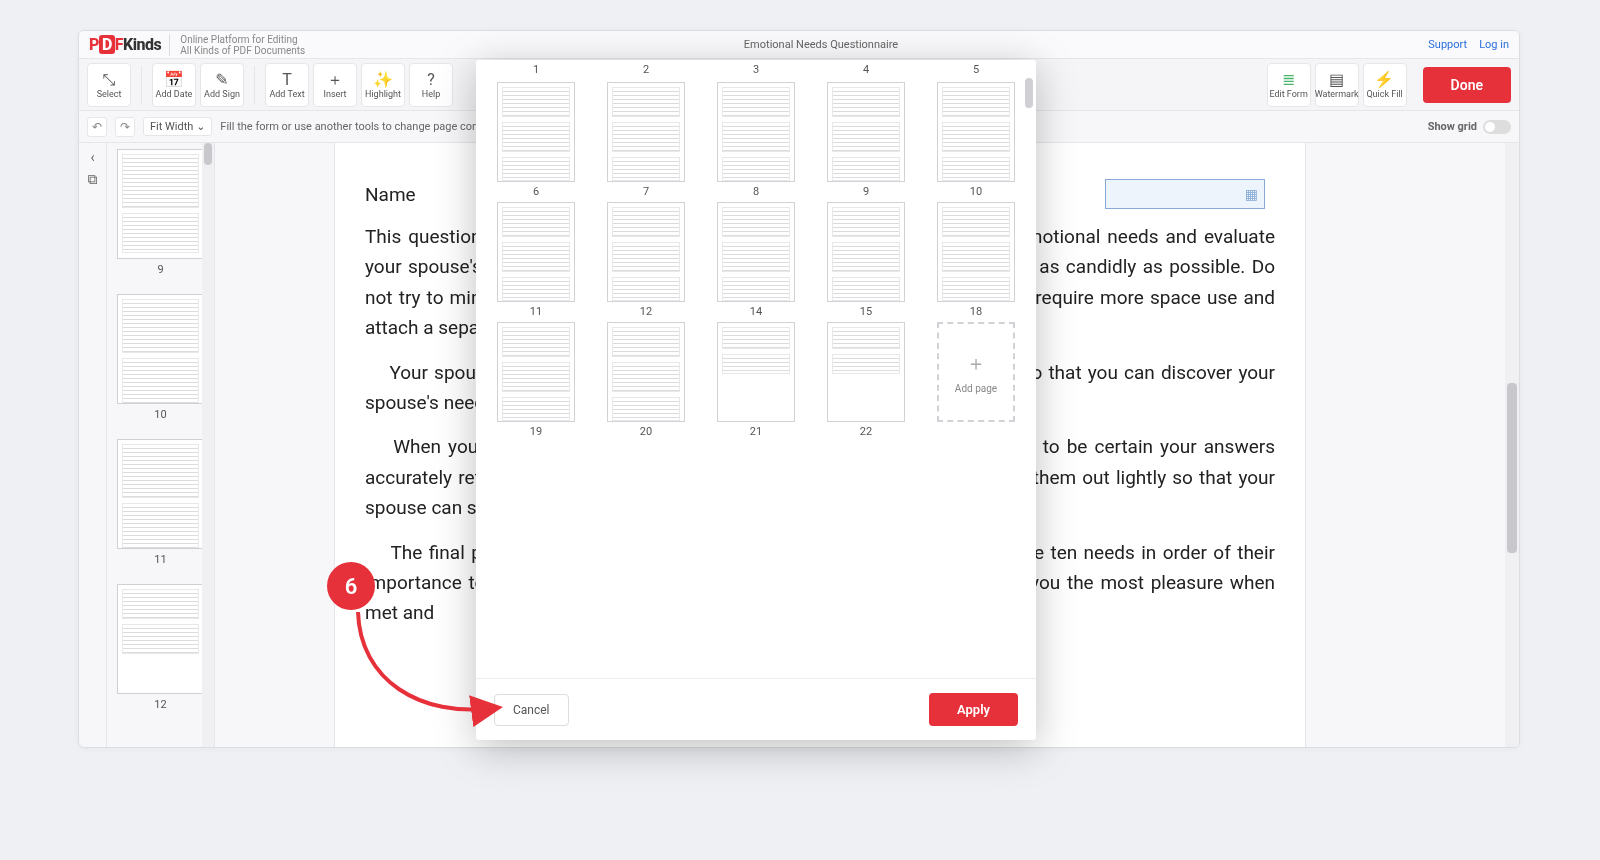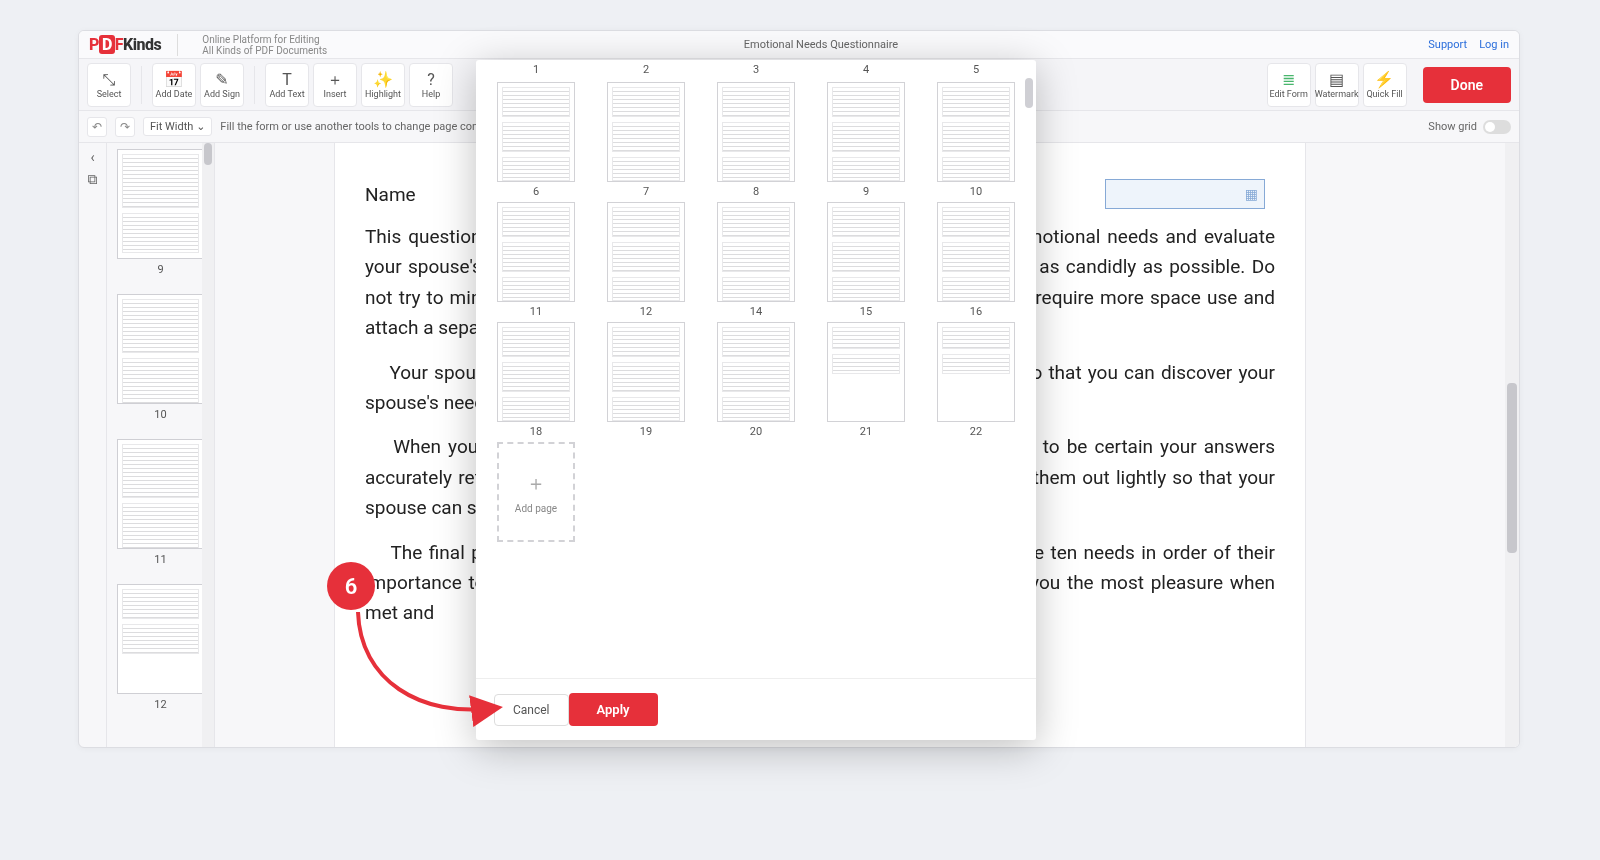--- a/index.html
+++ b/index.html
@@ -2,33 +2,33 @@
 <html><head>
 <meta charset="utf-8">
 <style>
   * { box-sizing: border-box; margin: 0; padding: 0; font-family: -apple-system, BlinkMacSystemFont, "Segoe UI", Roboto, Arial, sans-serif; }
   body { background: #eef0f4; width: 1600px; height: 860px; overflow: hidden; position: relative; }
   .app-shell { position: absolute; left: 78px; top: 30px; width: 1442px; height: 718px; background: #f7f7f9; border: 1px solid #dcdde2; border-radius: 6px; box-shadow: 0 1px 6px rgba(0,0,0,.04); overflow: hidden; }
   .topbar { height: 28px; display: flex; align-items: center; padding: 0 10px; font-size: 11px; color: #666; border-bottom: 1px solid #e6e6ea; background: #fafafc; }
   .logo { display: flex; align-items: center; gap: 8px; }
   .logo-mark { font-weight: 800; color: #e6303a; font-size: 16px; letter-spacing: -.5px; }
   .logo-mark .d { background:#e6303a; color:#fff; border-radius:3px; padding:0 3px; display:inline-block; }
-  .logo-sub { font-size: 10px; line-height: 1.1; color: #888; border-left: 1px solid #ddd; padding-left: 24px; margin-left: 8px; }
+  .logo-sub { font-size: 10px; line-height: 1.1; color: #888; border-left: 1px solid #ddd; padding-left: 10px; }
   .doc-title { position: absolute; left: 0; right: 0; text-align: center; font-size: 11px; color: #666; padding-left: 44px; }
   .top-links { margin-left: auto; display: flex; gap: 12px; font-size: 11px; color: #2b6edb; z-index:2; }
   .toolbar { height: 52px; display: flex; align-items: center; gap: 4px; padding: 2px 8px; border-bottom: 1px solid #e6e6ea; background: #f5f5f8; }
   .tool { display: flex; flex-direction: column; align-items: center; justify-content: center; width: 44px; height: 44px; border: 1px solid #e6e6ea; border-radius: 4px; background: #fff; font-size: 9px; color: #555; cursor: pointer; }
   .tool .ic { font-size: 16px; color: #555; line-height: 18px; }
   .tool-sep { width: 1px; height: 38px; background: #e6e6ea; margin: 0 6px; }
   .tool-spacer { flex: 1; }
   .done-btn { background: #e6303a; color: #fff; border: none; border-radius: 4px; padding: 10px 28px; font-size: 14px; font-weight: 600; cursor: pointer; margin-left:12px;}
   .subbar { height: 32px; display: flex; align-items: center; padding: 0 8px; gap: 8px; font-size: 11px; color: #666; border-bottom: 1px solid #e6e6ea; }
   .hist-btn { width: 20px; height: 20px; border: 1px solid #e6e6ea; background: #fff; border-radius: 3px; font-size: 12px; color:#888; cursor:pointer;}
   .zoom-sel { border: 1px solid #e6e6ea; background: #fff; border-radius: 3px; padding: 2px 6px; font-size: 11px; color:#555;}
-  .sub-right { margin-left: auto; display: flex; align-items: center; gap: 6px; }
+  .sub-right { margin-left: auto; display: flex; align-items: center; gap: 6px; font-weight: bold; }
   .toggle { width: 28px; height: 14px; border-radius: 8px; background: #ddd; position: relative; }
   .toggle::after { content:''; position:absolute; left:2px; top:2px; width:10px; height:10px; border-radius:50%; background:#fff; }
   .workspace { display: flex; height: calc(100% - 112px); }
   .side-col { width: 28px; border-right: 1px solid #e6e6ea; display: flex; flex-direction: column; align-items: center; padding-top: 6px; gap: 6px; }
   .side-col .ic { font-size: 14px; color: #666; cursor:pointer;}
   .thumb-panel { width: 108px; border-right: 1px solid #e6e6ea; overflow: hidden; position: relative; background:#f7f7f9;}
   .thumb-scroll { position:absolute; inset:0; overflow:hidden; padding: 6px 10px; }
   .thumb { border: 1px solid #cfcfd4; background:#fff; height: 110px; margin-bottom: 4px; padding: 4px; font-size: 5px; color:#999; overflow:hidden;}
   .thumb-lbl { text-align: center; font-size: 11px; color: #555; margin-bottom: 18px; }
   .thumb-vsb { position:absolute; right:0; top:0; width:12px; height:100%; background:#f0f0f2; }
@@ -49,21 +49,21 @@
   .modal-grid { display: grid; grid-template-columns: repeat(5, 1fr); gap: 4px 18px; }
   .mt { display: flex; flex-direction: column; align-items: center; }
   .mt .pg { width: 78px; height: 100px; border: 1px solid #d2d2d6; background:#fff; padding:4px; font-size:3px; color:#bbb; overflow:hidden; line-height:1.1; position:relative; cursor:pointer;}
   .mt .pg.sel { border: 2px solid #2b6edb; }
   .mt .pg.blank { background:#fff; }
   .mt .lbl { font-size: 11px; color:#555; margin-top: 3px; }
   .add-pg { width: 78px; height: 100px; border: 2px dashed #d2d2d6; display:flex; flex-direction:column; align-items:center; justify-content:center; font-size:10px; color:#888; cursor:pointer; gap:6px;}
   .add-pg .plus { font-size: 20px; color:#aaa; }
   .modal-vsb { position:absolute; right:2px; top:0; width:10px; height:100%; }
   .modal-vsb .handle{ position:absolute; left:1px; width:8px; background:#cfcfd4; border-radius:4px; top:0; height:30px;}
-  .modal-foot { height: 62px; border-top: 1px solid #eee; display:flex; align-items:center; justify-content:flex-start; padding: 0 18px;}
+  .modal-foot { height: 62px; border-top: 1px solid #eee; display:flex; align-items:center; justify-content:space-between; padding: 0 18px;}
   .btn-cancel { border:1px solid #ddd; background:#fff; color:#555; font-size:12px; padding:8px 18px; border-radius:4px; cursor:pointer;}
   .btn-apply { border:none; background:#e6303a; color:#fff; font-size:13px; font-weight:600; padding:9px 28px; border-radius:4px; cursor:pointer;}
 
   
   .anno-disc { position:absolute; left:327px; top:562px; width:48px; height:48px; border-radius:50%; background:#e6303a; color:#fff; display:flex; align-items:center; justify-content:center; font-size:22px; font-weight:600; z-index:60;}
   .anno-arrow { position:absolute; left:340px; top:600px; width:175px; height:135px; z-index:60; pointer-events:none;}
 
   .row-topnums { display:grid; grid-template-columns: repeat(5,1fr); gap:18px; padding:0 14px; font-size:11px; color:#555; text-align:center; height:18px; align-items:center;}
   .blk{height:54px;background:repeating-linear-gradient(#fff,#fff 3px,#dcdcde 3px,#dcdcde 4px);margin-bottom:5px;border:1px solid #e8e8ea;}
 </style>
@@ -280,28 +280,20 @@
             <div class="blk" style="height:24px"></div>
           </div>
           <div class="lbl">15</div>
         </div>
         <div class="mt">
           <div class="pg">
             <div class="blk" style="height:30px"></div>
             <div class="blk" style="height:30px"></div>
             <div class="blk" style="height:24px"></div>
           </div>
-          <div class="lbl">16</div>
-        </div>
-        <div class="mt">
-          <div class="pg">
-            <div class="blk" style="height:30px"></div>
-            <div class="blk" style="height:30px"></div>
-            <div class="blk" style="height:24px"></div>
-          </div>
           <div class="lbl">18</div>
         </div>
         <div class="mt">
           <div class="pg">
             <div class="blk" style="height:30px"></div>
             <div class="blk" style="height:30px"></div>
             <div class="blk" style="height:24px"></div>
           </div>
           <div class="lbl">19</div>
         </div>

